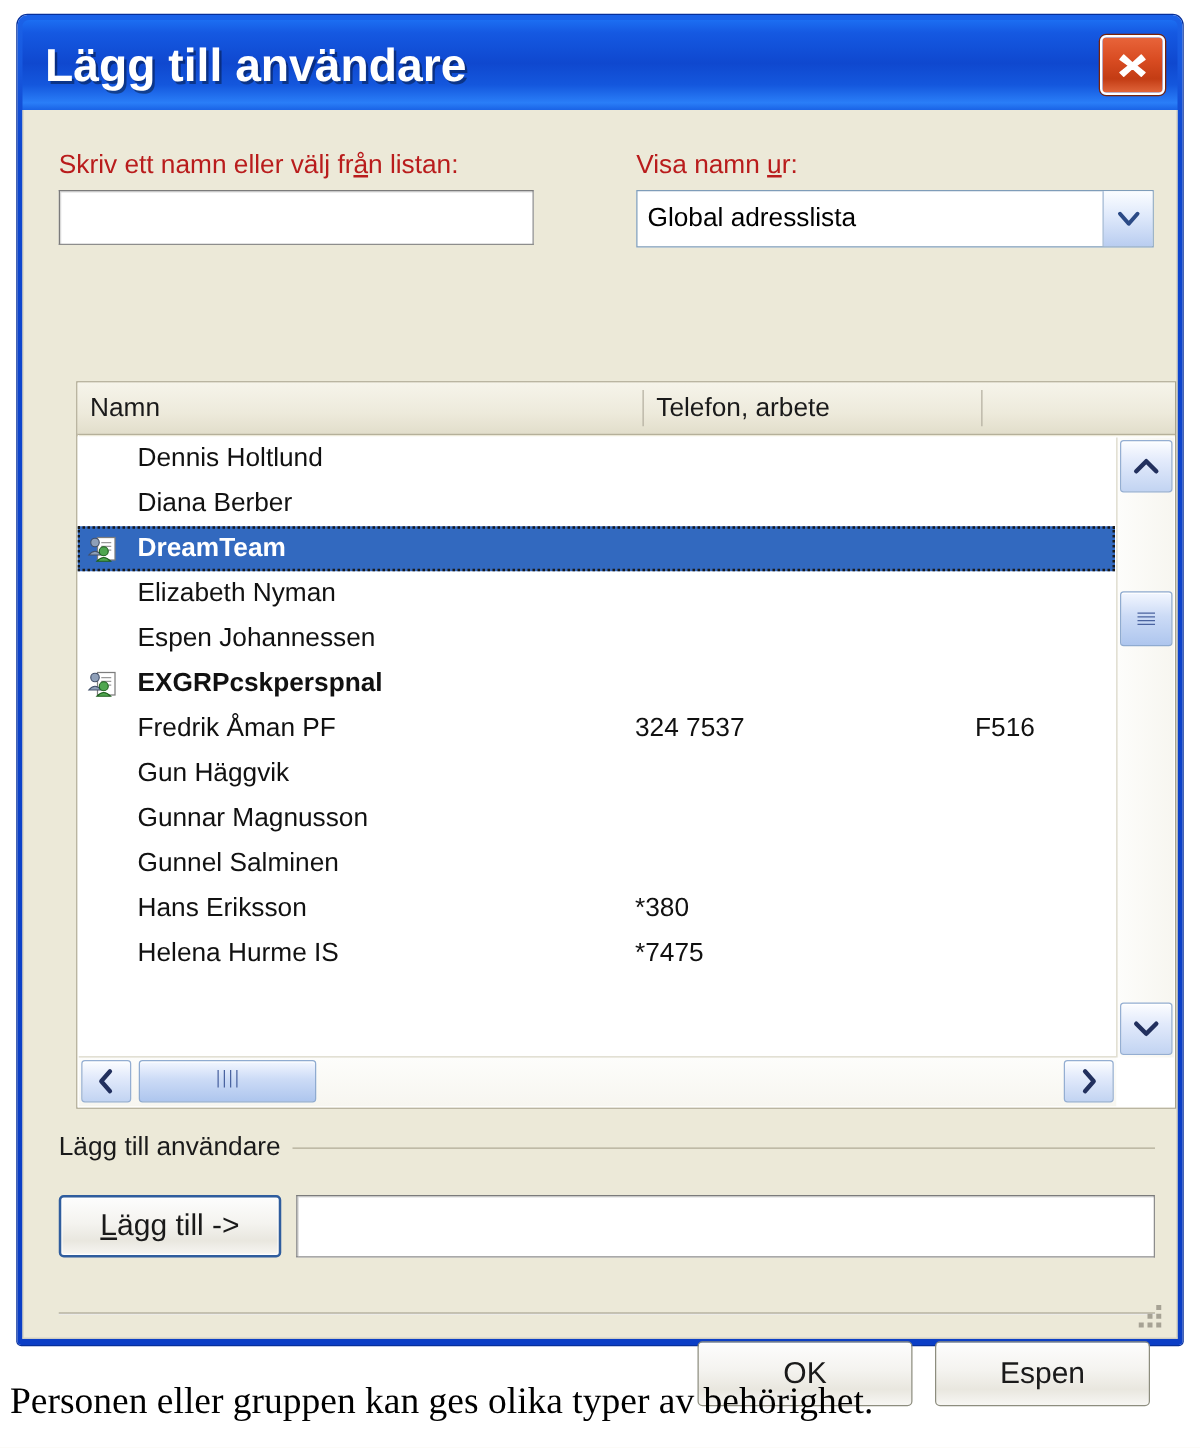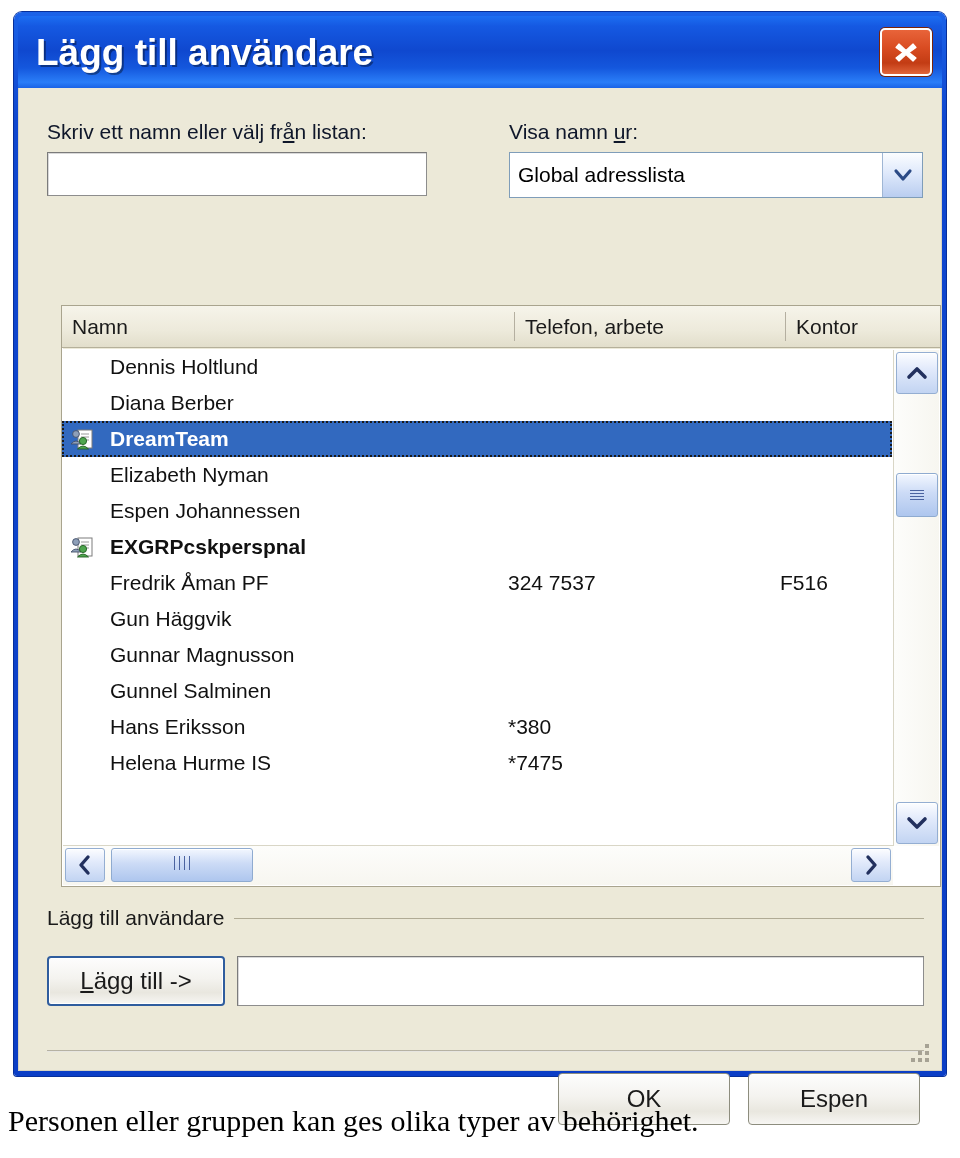--- a/index.html
+++ b/index.html
@@ -63,21 +63,21 @@
     height: calc(100% - 72px);
     background: #ece9d8;
     border: 1px solid #d6d2c0;
     border-top: none;
     padding: 0;
   }
 
   .lbl {
     position: absolute;
     font-size: 21px;
-    color: #0f172a;
+    color: #b91c1c;
     white-space: nowrap;
   }
   .lbl u { text-decoration: underline; }
 
   .textbox {
     position: absolute;
     background: #ffffff;
     border: 1px solid #8d8d8d;
     border-top-color: #7b7b7b;
     border-left-color: #7b7b7b;
@@ -315,21 +315,20 @@
         </div>
       </div>
 
       <div class="listwrap">
 
         <div class="colheader">
           <div class="col" style="left:0; width:452px;">Namn</div>
           <div class="divider" style="left:452px;"></div>
           <div class="col" style="left:453px; width:270px;">Telefon, arbete</div>
           <div class="divider" style="left:723px;"></div>
-          <div class="col" style="left:724px; width:156px;">Kontor</div>
         </div>
 
         <div class="listbody">
 
           <div class="rows" id="rows">
               <div class="row">
                 <span class="c-name">Dennis Holtlund</span>
                 <span class="c-phone"></span>
                 <span class="c-office"></span>
               </div>

